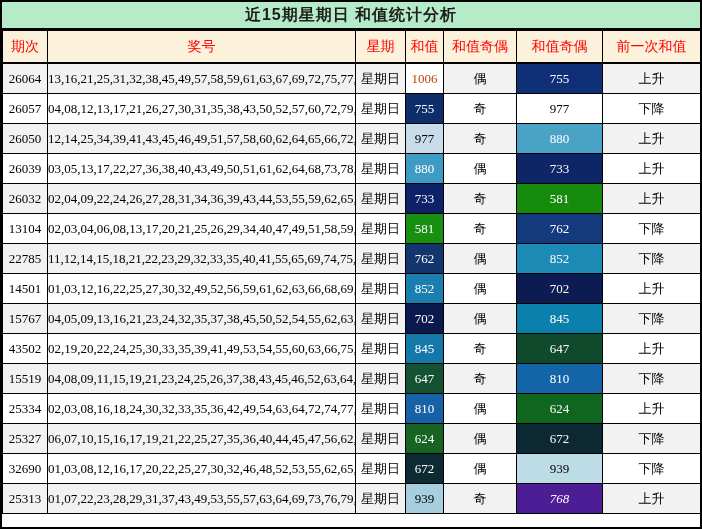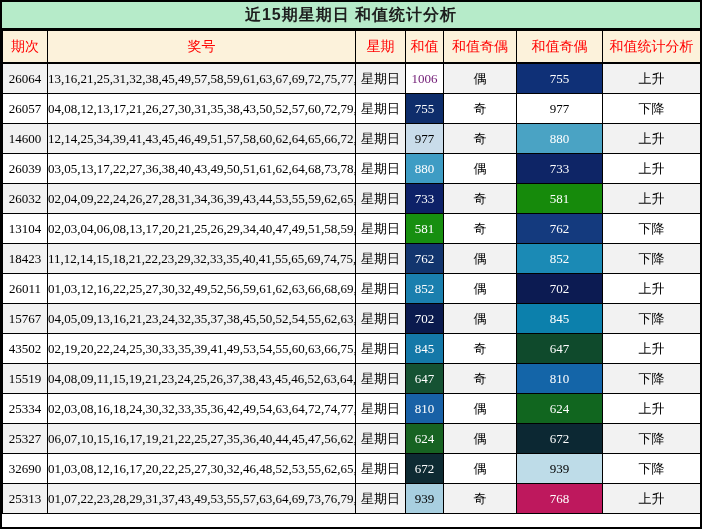--- a/index.html
+++ b/index.html
@@ -55,44 +55,44 @@
       <col style="width:98px">
     </colgroup>
     <thead>
       <tr>
         <th>期次</th>
         <th>奖号</th>
         <th>星期</th>
         <th>和值</th>
         <th>和值奇偶</th>
         <th>和值奇偶</th>
-        <th>和值统计分析</th>
+        <th>前一次和值</th>
       </tr>
     </thead>
     <tbody id="rows-body">
         <tr>
           <td class="c-period">26064</td>
           <td class="c-numbers">13,16,21,25,31,32,38,45,49,57,58,59,61,63,67,69,72,75,77,78</td>
           <td class="c-week">星期日</td>
-          <td class="c-sum" style="background: rgb(255, 255, 255); color: #701a75;">1006</td>
+          <td class="c-sum" style="background: rgb(255, 255, 255); color: #c2410c;">1006</td>
           <td class="c-parity">偶</td>
           <td class="c-prev" style="background: rgb(15, 48, 119); color: rgb(255, 255, 255);">755</td>
           <td class="c-trend">上升</td>
         </tr>
         <tr>
           <td class="c-period">26057</td>
           <td class="c-numbers">04,08,12,13,17,21,26,27,30,31,35,38,43,50,52,57,60,72,79,80</td>
           <td class="c-week">星期日</td>
           <td class="c-sum" style="background: rgb(14, 45, 107); color: rgb(255, 255, 255);">755</td>
           <td class="c-parity">奇</td>
           <td class="c-prev" style="background: rgb(255, 255, 255); color: rgb(0, 0, 0);">977</td>
           <td class="c-trend">下降</td>
         </tr>
         <tr>
-          <td class="c-period">14600</td>
+          <td class="c-period">26050</td>
           <td class="c-numbers">12,14,25,34,39,41,43,45,46,49,51,57,58,60,62,64,65,66,72,74</td>
           <td class="c-week">星期日</td>
           <td class="c-sum" style="background: rgb(201, 220, 234); color: rgb(0, 0, 0);">977</td>
           <td class="c-parity">奇</td>
           <td class="c-prev" style="background: rgb(74, 163, 196); color: rgb(255, 255, 255);">880</td>
           <td class="c-trend">上升</td>
         </tr>
         <tr>
           <td class="c-period">26039</td>
           <td class="c-numbers">03,05,13,17,22,27,36,38,40,43,49,50,51,61,62,64,68,73,78,80</td>
@@ -114,30 +114,30 @@
         <tr>
           <td class="c-period">13104</td>
           <td class="c-numbers">02,03,04,06,08,13,17,20,21,25,26,29,34,40,47,49,51,58,59,69</td>
           <td class="c-week">星期日</td>
           <td class="c-sum" style="background: rgb(23, 143, 16); color: rgb(255, 255, 255);">581</td>
           <td class="c-parity">奇</td>
           <td class="c-prev" style="background: rgb(20, 58, 126); color: rgb(255, 255, 255);">762</td>
           <td class="c-trend">下降</td>
         </tr>
         <tr>
-          <td class="c-period">18423</td>
+          <td class="c-period">22785</td>
           <td class="c-numbers">11,12,14,15,18,21,22,23,29,32,33,35,40,41,55,65,69,74,75,78</td>
           <td class="c-week">星期日</td>
           <td class="c-sum" style="background: rgb(18, 53, 110); color: rgb(255, 255, 255);">762</td>
           <td class="c-parity">偶</td>
           <td class="c-prev" style="background: rgb(27, 138, 181); color: rgb(255, 255, 255);">852</td>
           <td class="c-trend">下降</td>
         </tr>
         <tr>
-          <td class="c-period">26011</td>
+          <td class="c-period">14501</td>
           <td class="c-numbers">01,03,12,16,22,25,27,30,32,49,52,56,59,61,62,63,66,68,69,79</td>
           <td class="c-week">星期日</td>
           <td class="c-sum" style="background: rgb(26, 127, 174); color: rgb(255, 255, 255);">852</td>
           <td class="c-parity">偶</td>
           <td class="c-prev" style="background: rgb(12, 27, 82); color: rgb(255, 255, 255);">702</td>
           <td class="c-trend">上升</td>
         </tr>
         <tr>
           <td class="c-period">15767</td>
           <td class="c-numbers">04,05,09,13,16,21,23,24,32,35,37,38,45,50,52,54,55,62,63,64</td>
@@ -191,18 +191,18 @@
           <td class="c-parity">偶</td>
           <td class="c-prev" style="background: rgb(190, 220, 232); color: rgb(0, 0, 0);">939</td>
           <td class="c-trend">下降</td>
         </tr>
         <tr>
           <td class="c-period">25313</td>
           <td class="c-numbers">01,07,22,23,28,29,31,37,43,49,53,55,57,63,64,69,73,76,79,80</td>
           <td class="c-week">星期日</td>
           <td class="c-sum" style="background: rgb(168, 207, 224); color: rgb(0, 0, 0);">939</td>
           <td class="c-parity">奇</td>
-          <td class="c-prev" style="background: #be185d; color: rgb(255, 255, 255);">768</td>
+          <td class="c-prev" style="background: #4c1d95; color: rgb(255, 255, 255); font-style: italic;">768</td>
           <td class="c-trend">上升</td>
         </tr>
       </tbody>
   </table>
 </div>
 
 </body></html>

